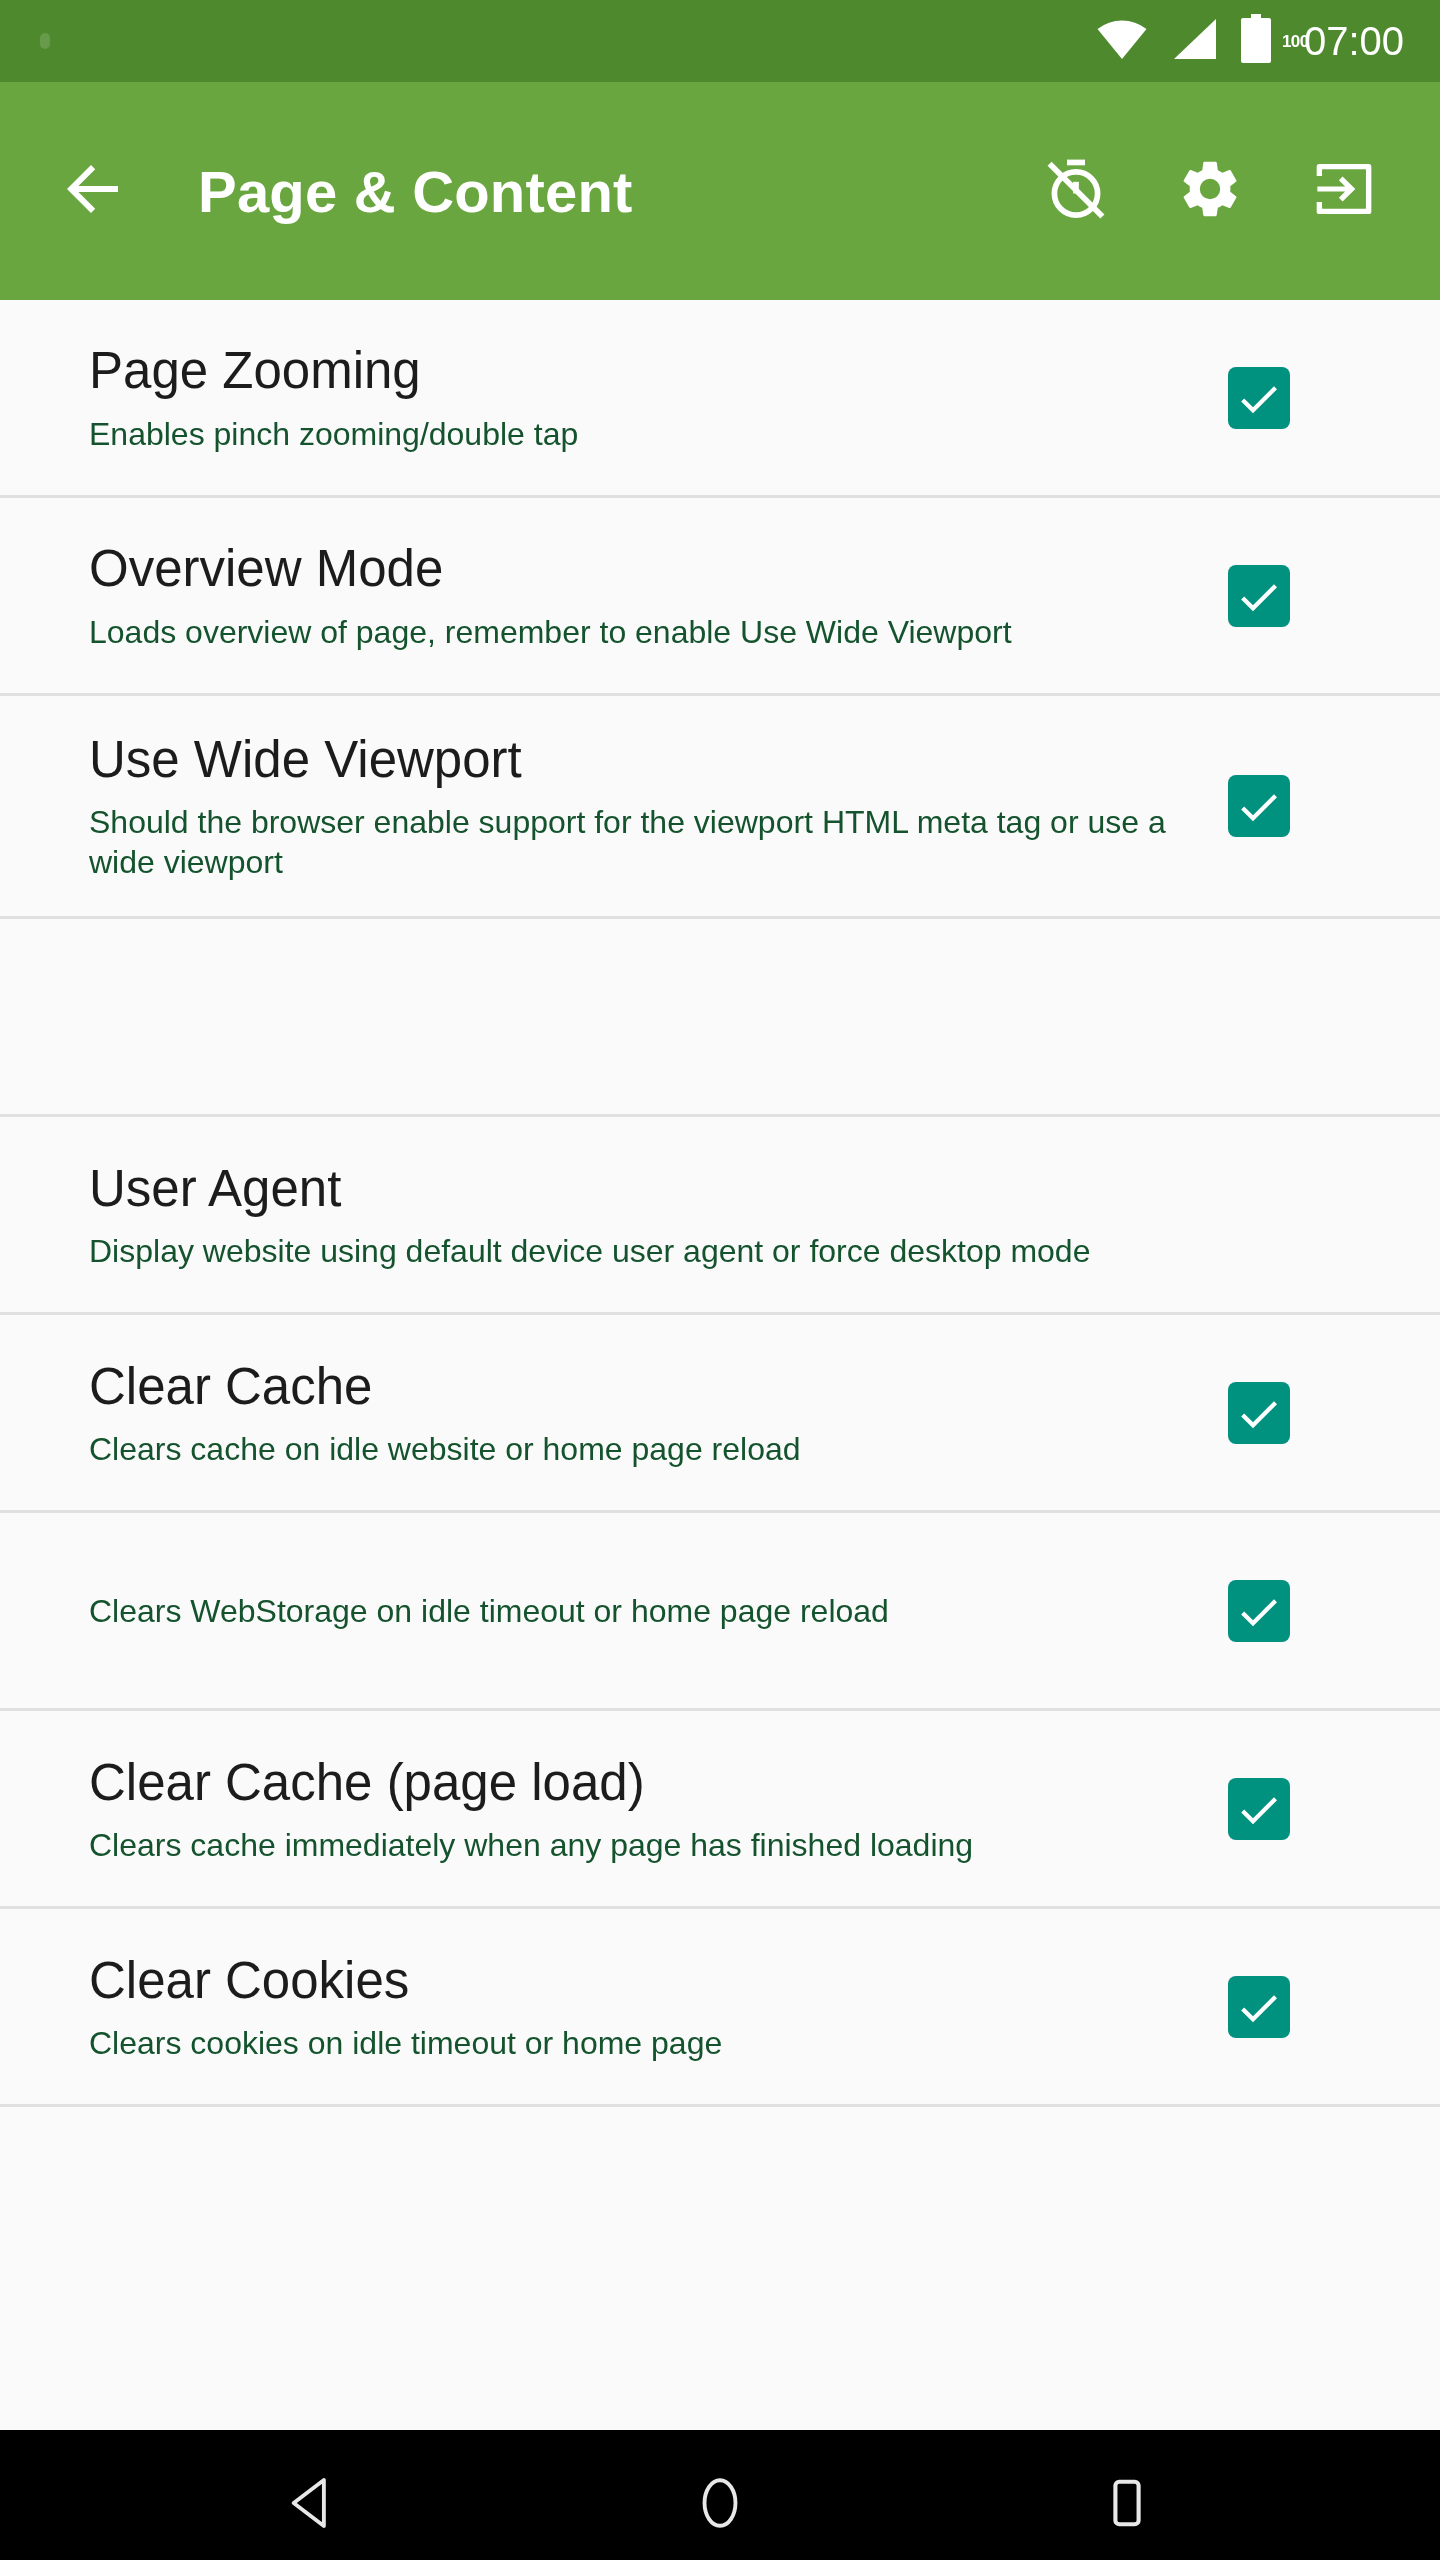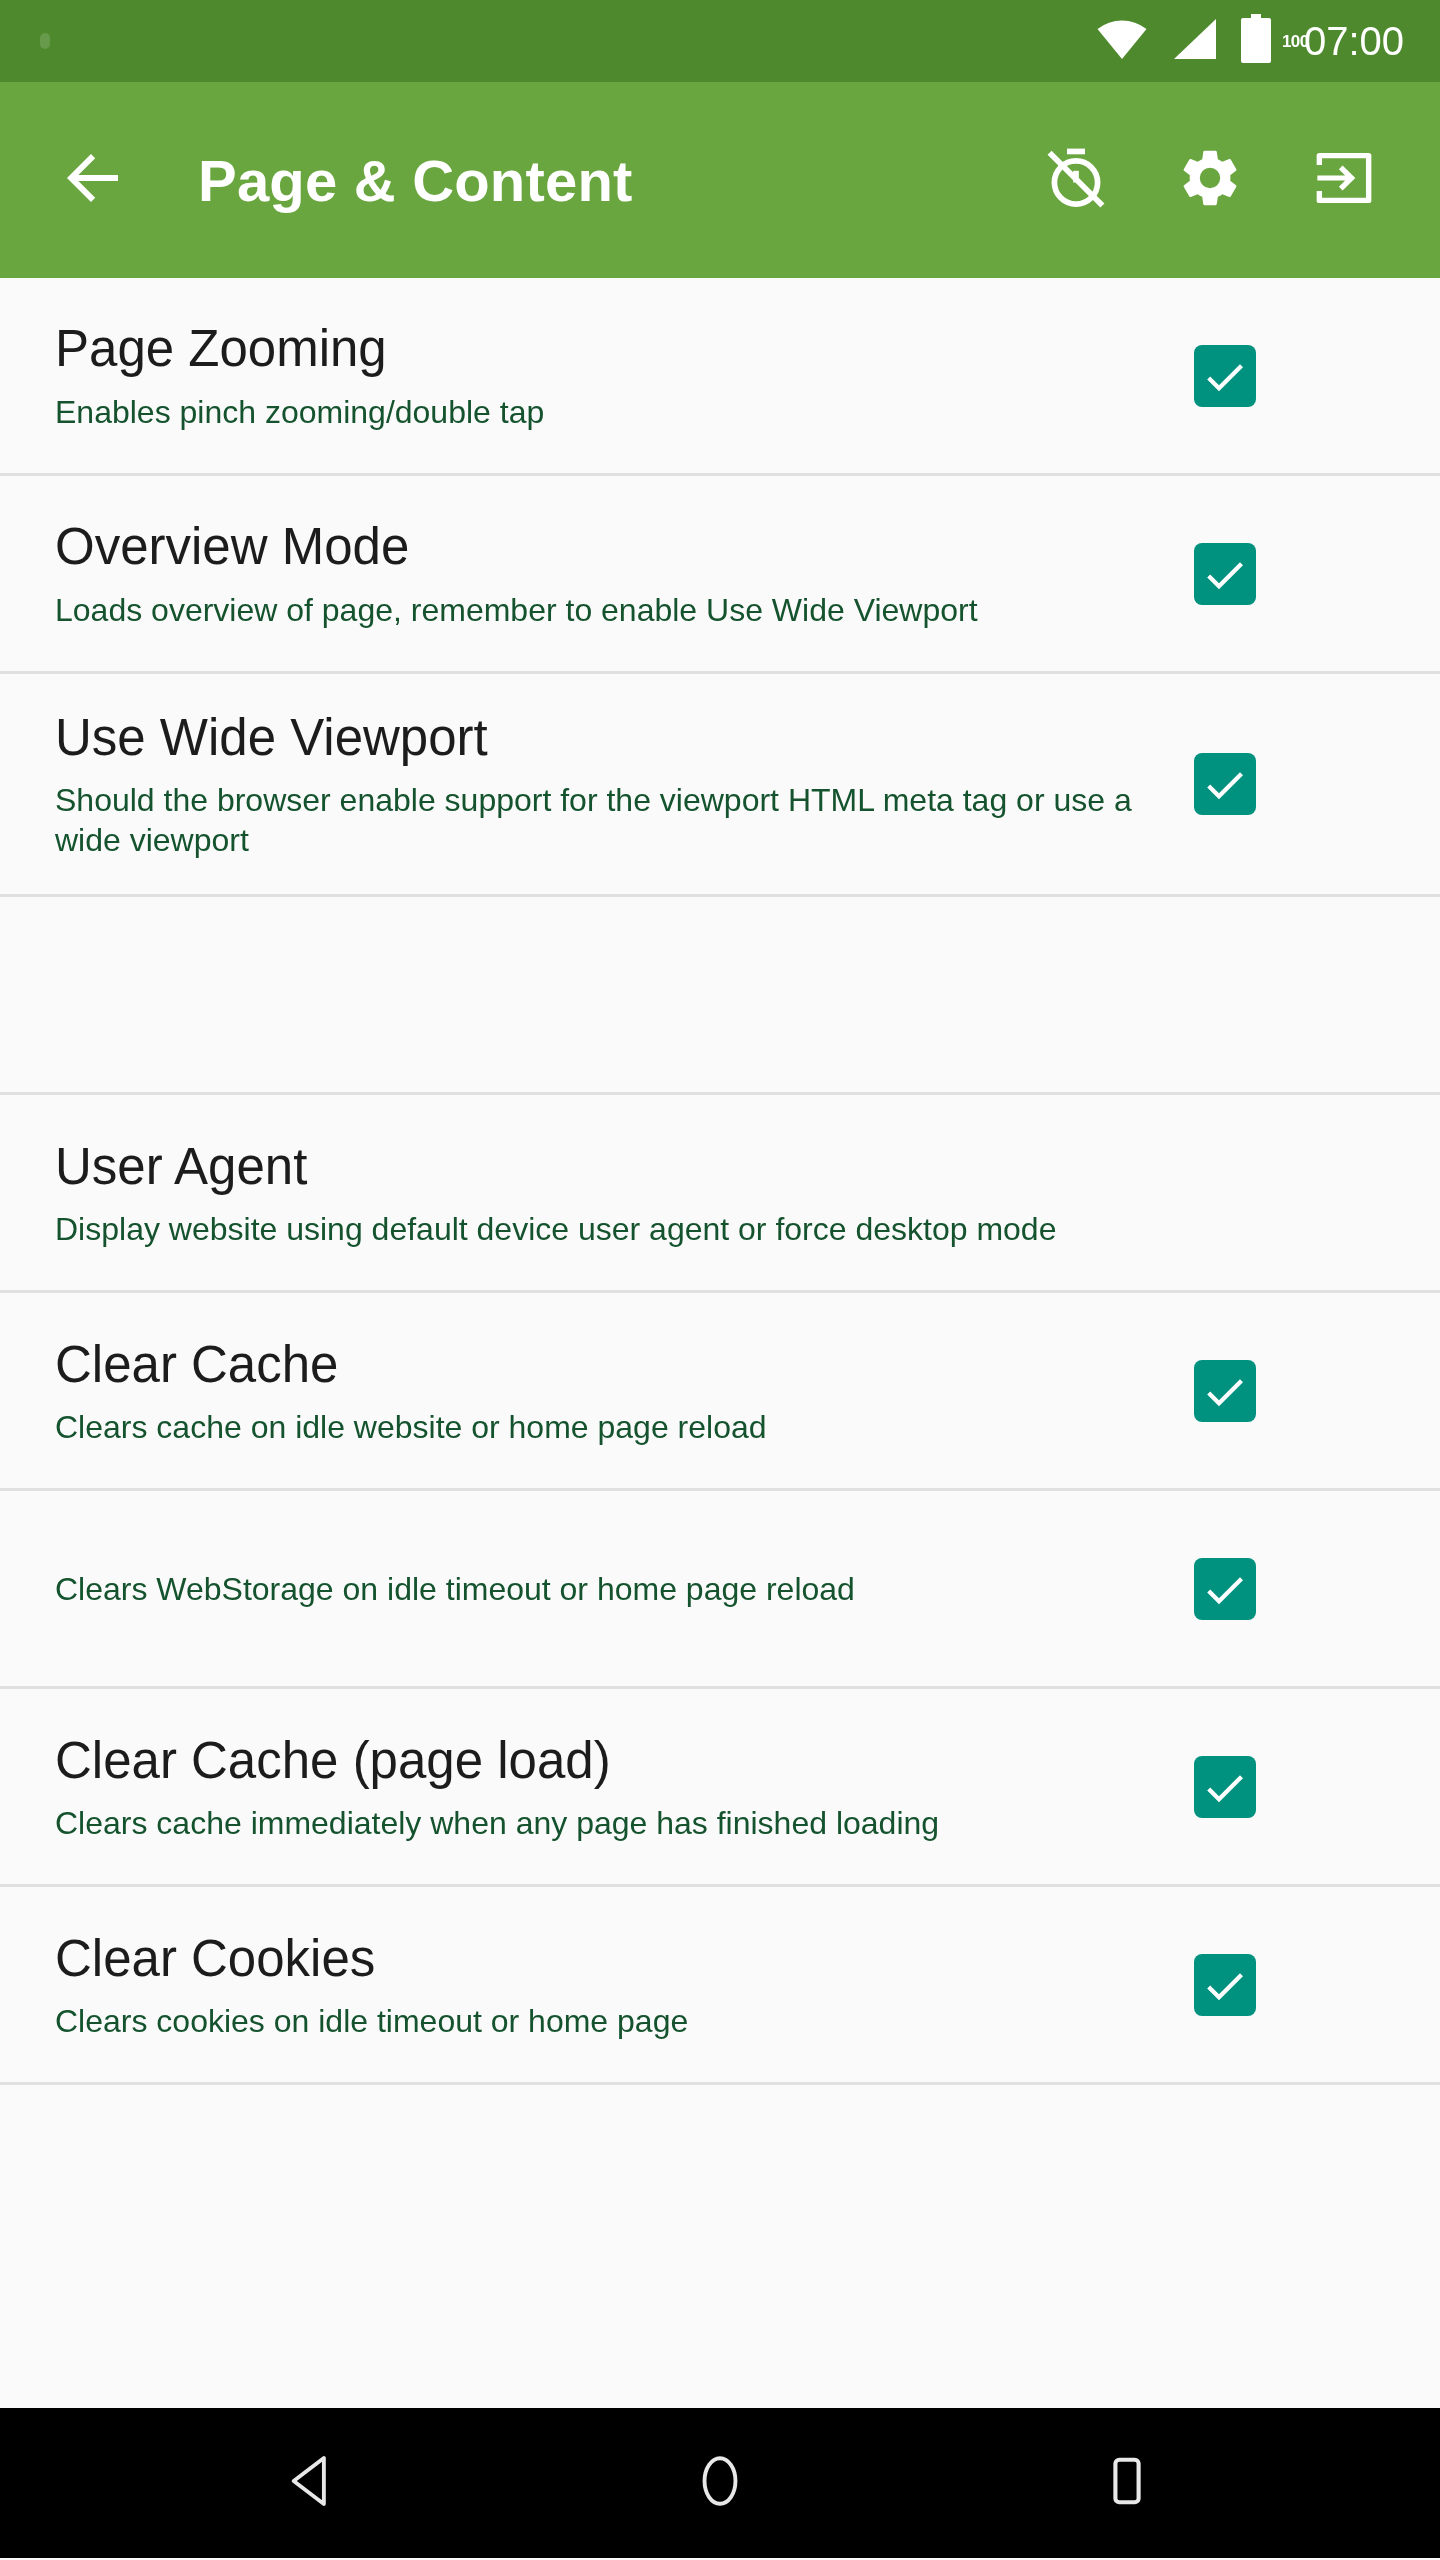--- a/index.html
+++ b/index.html
@@ -65,21 +65,21 @@
     color: #ffffff;
     font-size: 40px;
     font-weight: 500;
     letter-spacing: 0px;
     margin-left: 10px;
     line-height: 1;
   }
 
   
   .app-bar {
-    height: 196px;
+    height: 218px;
     background: #6aa63f;
     display: flex;
     align-items: center;
     padding: 0 24px 0 58px;
     box-sizing: border-box;
   }
   .appbar-back {
     width: 92px;
     height: 92px;
     display: flex;
@@ -124,20 +124,21 @@
     border-bottom: 3px solid #e0e0e0;
     padding: 34px 0 34px 55px;
     box-sizing: border-box;
     background: #fafafa;
     min-height: 198px;
   }
   .row-text {
     flex: 1 1 auto;
     padding-right: 24px;
     max-width: 1115px;
+    margin-left: 34px;
   }
   .row-title {
     font-size: 51px;
     color: #1c1c1c;
     line-height: 1.18;
     letter-spacing: 0px;
     margin-bottom: 12px;
   }
   .row-summary {
     font-size: 32px;

